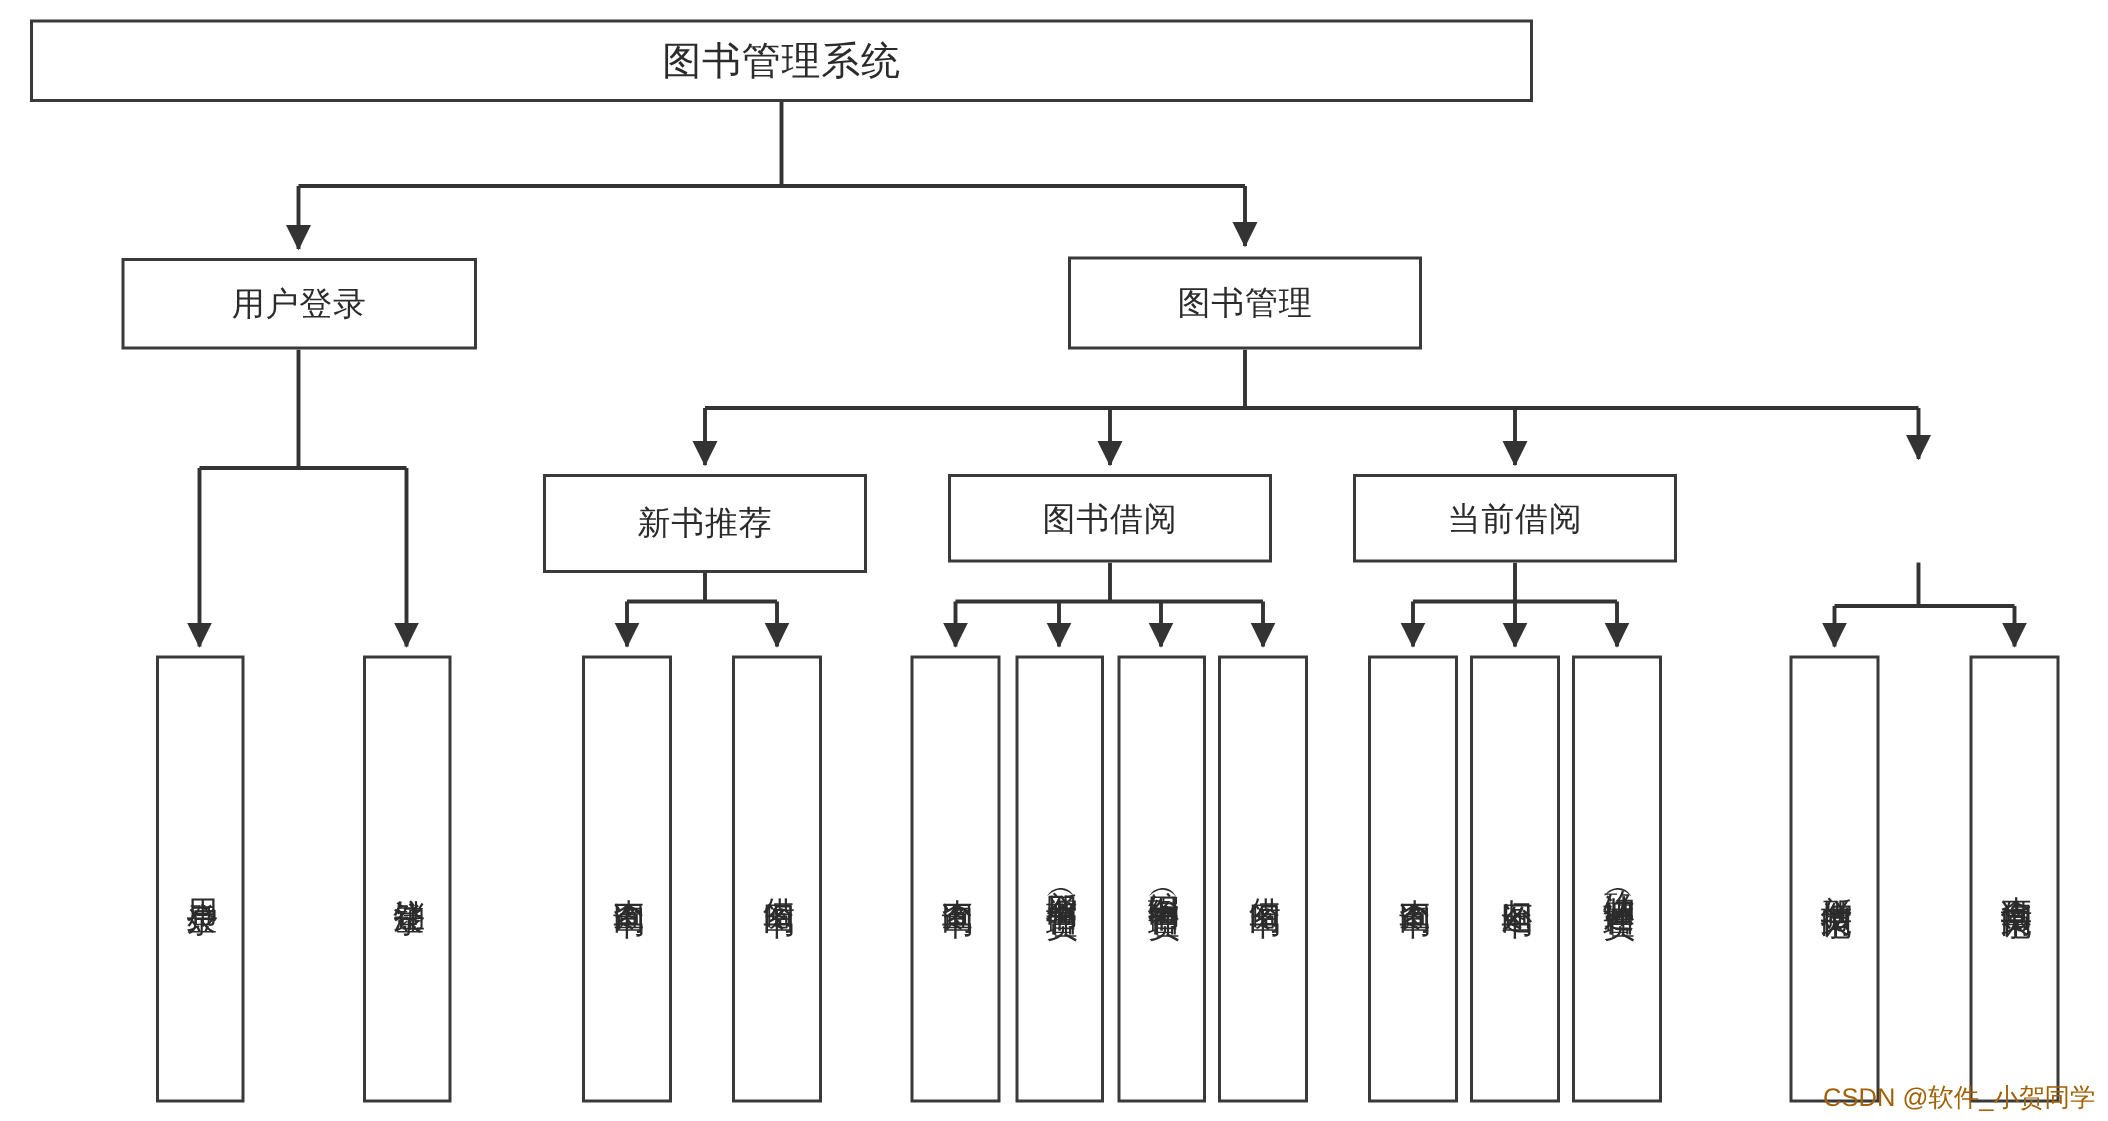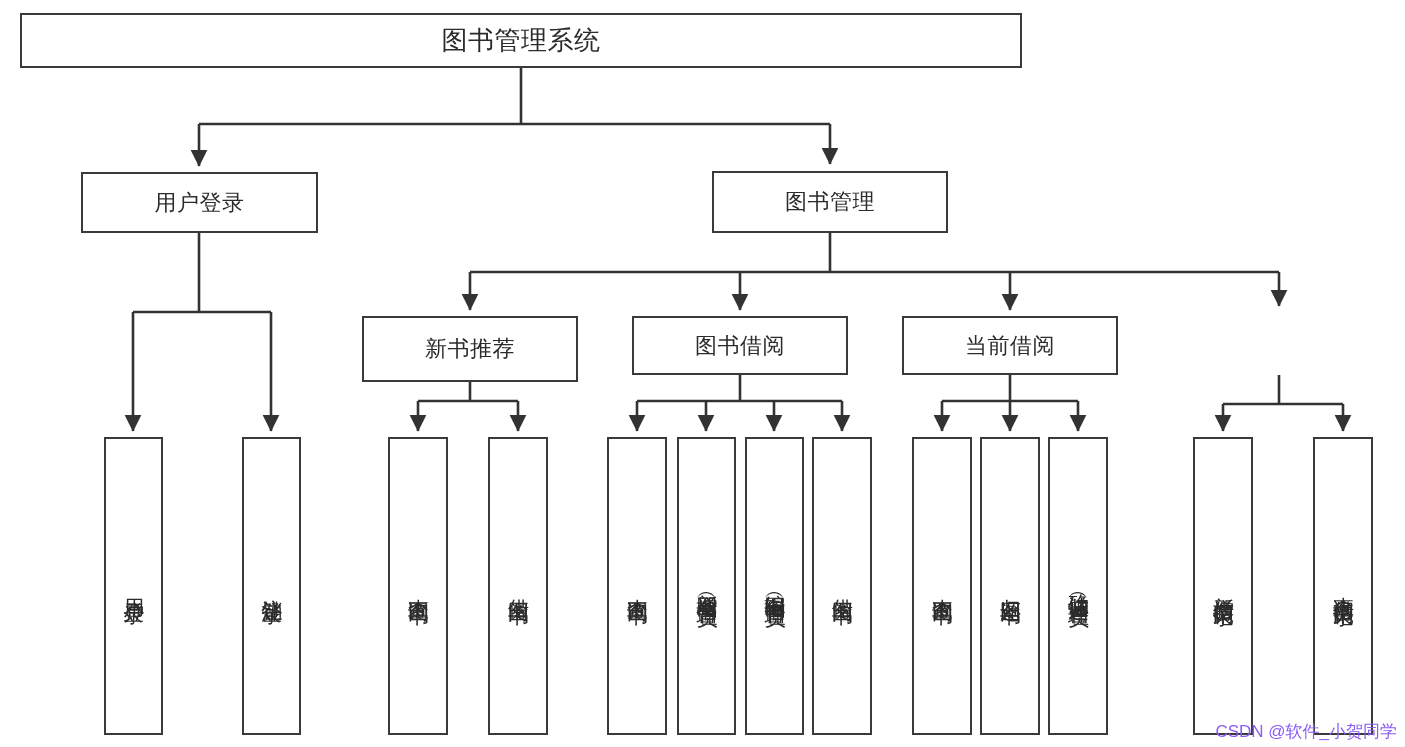--- a/index.html
+++ b/index.html
@@ -63,21 +63,21 @@
     line-height: 1.18;
     letter-spacing: 2px;
     white-space: nowrap;
     max-height: 284px;
   }
   #watermark {
     position: absolute;
     right: 8px;
     bottom: 4px;
     font-size: 17px;
-    color: #8b5cf6;
+    color: #a16207;
     z-index: 5;
     white-space: nowrap;
     font-family: "Liberation Sans", "DejaVu Sans", sans-serif;
   }
 </style>
 </head>
 <body>
 
 <div id="canvas">
 

